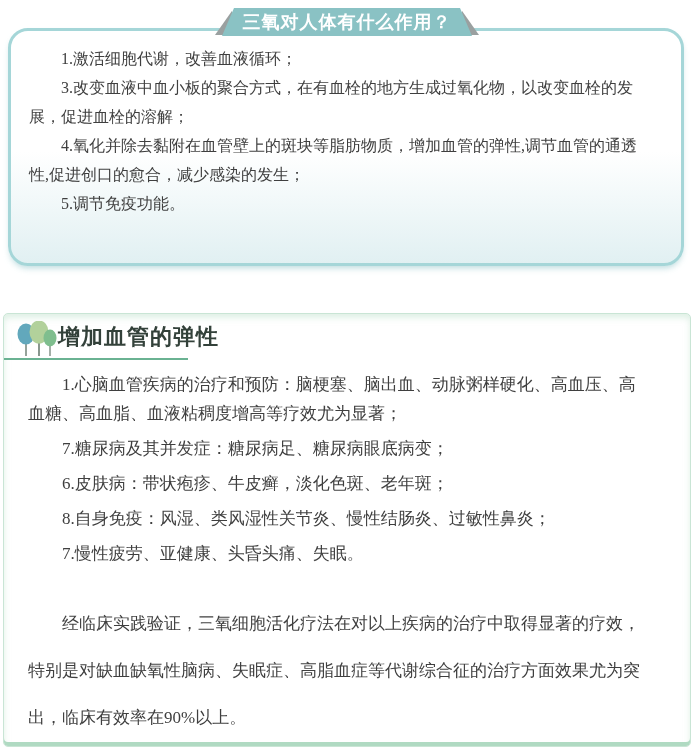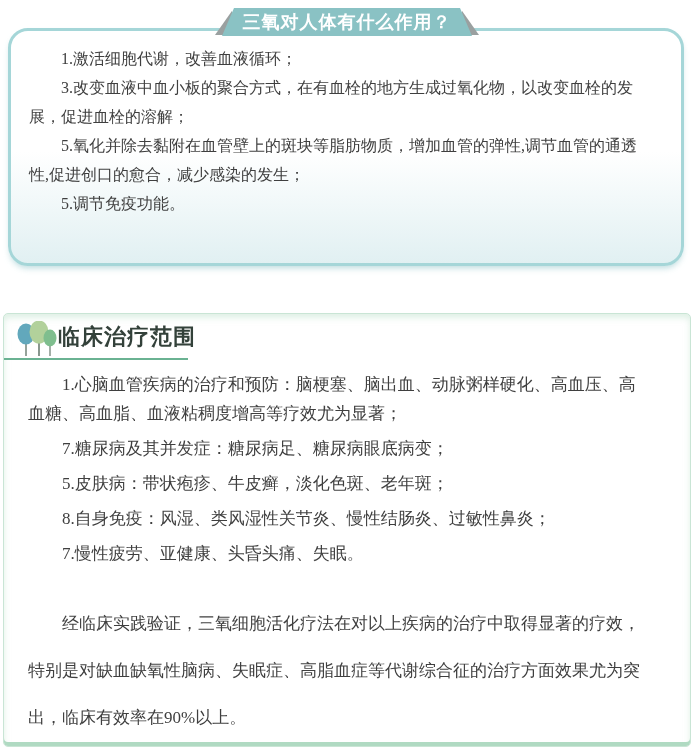--- a/index.html
+++ b/index.html
@@ -59,41 +59,41 @@
   <div class="ribbon">
     <div class="fold left"></div>
     <div class="fold right"></div>
     <div class="band">三氧对人体有什么作用？</div>
   </div>
 
   <div class="box1">
     <div class="box1-content">
       <p>1.激活细胞代谢，改善血液循环；</p>
       <p>3.改变血液中血小板的聚合方式，在有血栓的地方生成过氧化物，以改变血栓的发展，促进血栓的溶解；</p>
-      <p>5.氧化并除去黏附在血管壁上的斑块等脂肪物质，增加血管的弹性,调节血管的通透性,促进创口的愈合，减少感染的发生；</p>
+      <p>4.氧化并除去黏附在血管壁上的斑块等脂肪物质，增加血管的弹性,调节血管的通透性,促进创口的愈合，减少感染的发生；</p>
       <p>5.调节免疫功能。</p>
     </div>
   </div>
 
   <div class="box2">
     <div class="s2-header">
       <svg class="trees-icon" width="42" height="38" viewBox="0 0 42 38">
         <line x1="10" y1="20" x2="10" y2="35" stroke="#7c8c82" stroke-width="1.6"></line>
         <line x2="23" y2="35" x1="23" y1="18" stroke="#7c8c82" stroke-width="1.8"></line>
         <line x1="34" y1="24" x2="34" y2="35" stroke="#7c8c82" stroke-width="1.4"></line>
         <ellipse cx="10" cy="13" rx="8.5" ry="10.5" fill="#62a8bc"></ellipse>
         <ellipse cx="23" cy="11" rx="9.5" ry="11.5" fill="#b2d19b"></ellipse>
         <ellipse cx="34" cy="17" rx="6.5" ry="8.5" fill="#7fbe8e"></ellipse>
       </svg>
-      <div class="s2-title">临床治疗范围</div>
+      <div class="s2-title">增加血管的弹性</div>
       <div class="s2-underline"></div>
     </div>
     <div class="box2-content">
       <p class="item">1.心脑血管疾病的治疗和预防：脑梗塞、脑出血、动脉粥样硬化、高血压、高血糖、高血脂、血液粘稠度增高等疗效尤为显著；</p>
       <p class="item">7.糖尿病及其并发症：糖尿病足、糖尿病眼底病变；</p>
-      <p class="item">5.皮肤病：带状疱疹、牛皮癣，淡化色斑、老年斑；</p>
+      <p class="item">6.皮肤病：带状疱疹、牛皮癣，淡化色斑、老年斑；</p>
       <p class="item">8.自身免疫：风湿、类风湿性关节炎、慢性结肠炎、过敏性鼻炎；</p>
       <p class="item">7.慢性疲劳、亚健康、头昏头痛、失眠。</p>
       <p class="summary">经临床实践验证，三氧细胞活化疗法在对以上疾病的治疗中取得显著的疗效，特别是对缺血缺氧性脑病、失眠症、高脂血症等代谢综合征的治疗方面效果尤为突出，临床有效率在90%以上。</p>
     </div>
   </div>
 
 </div>
 
 </body></html>

